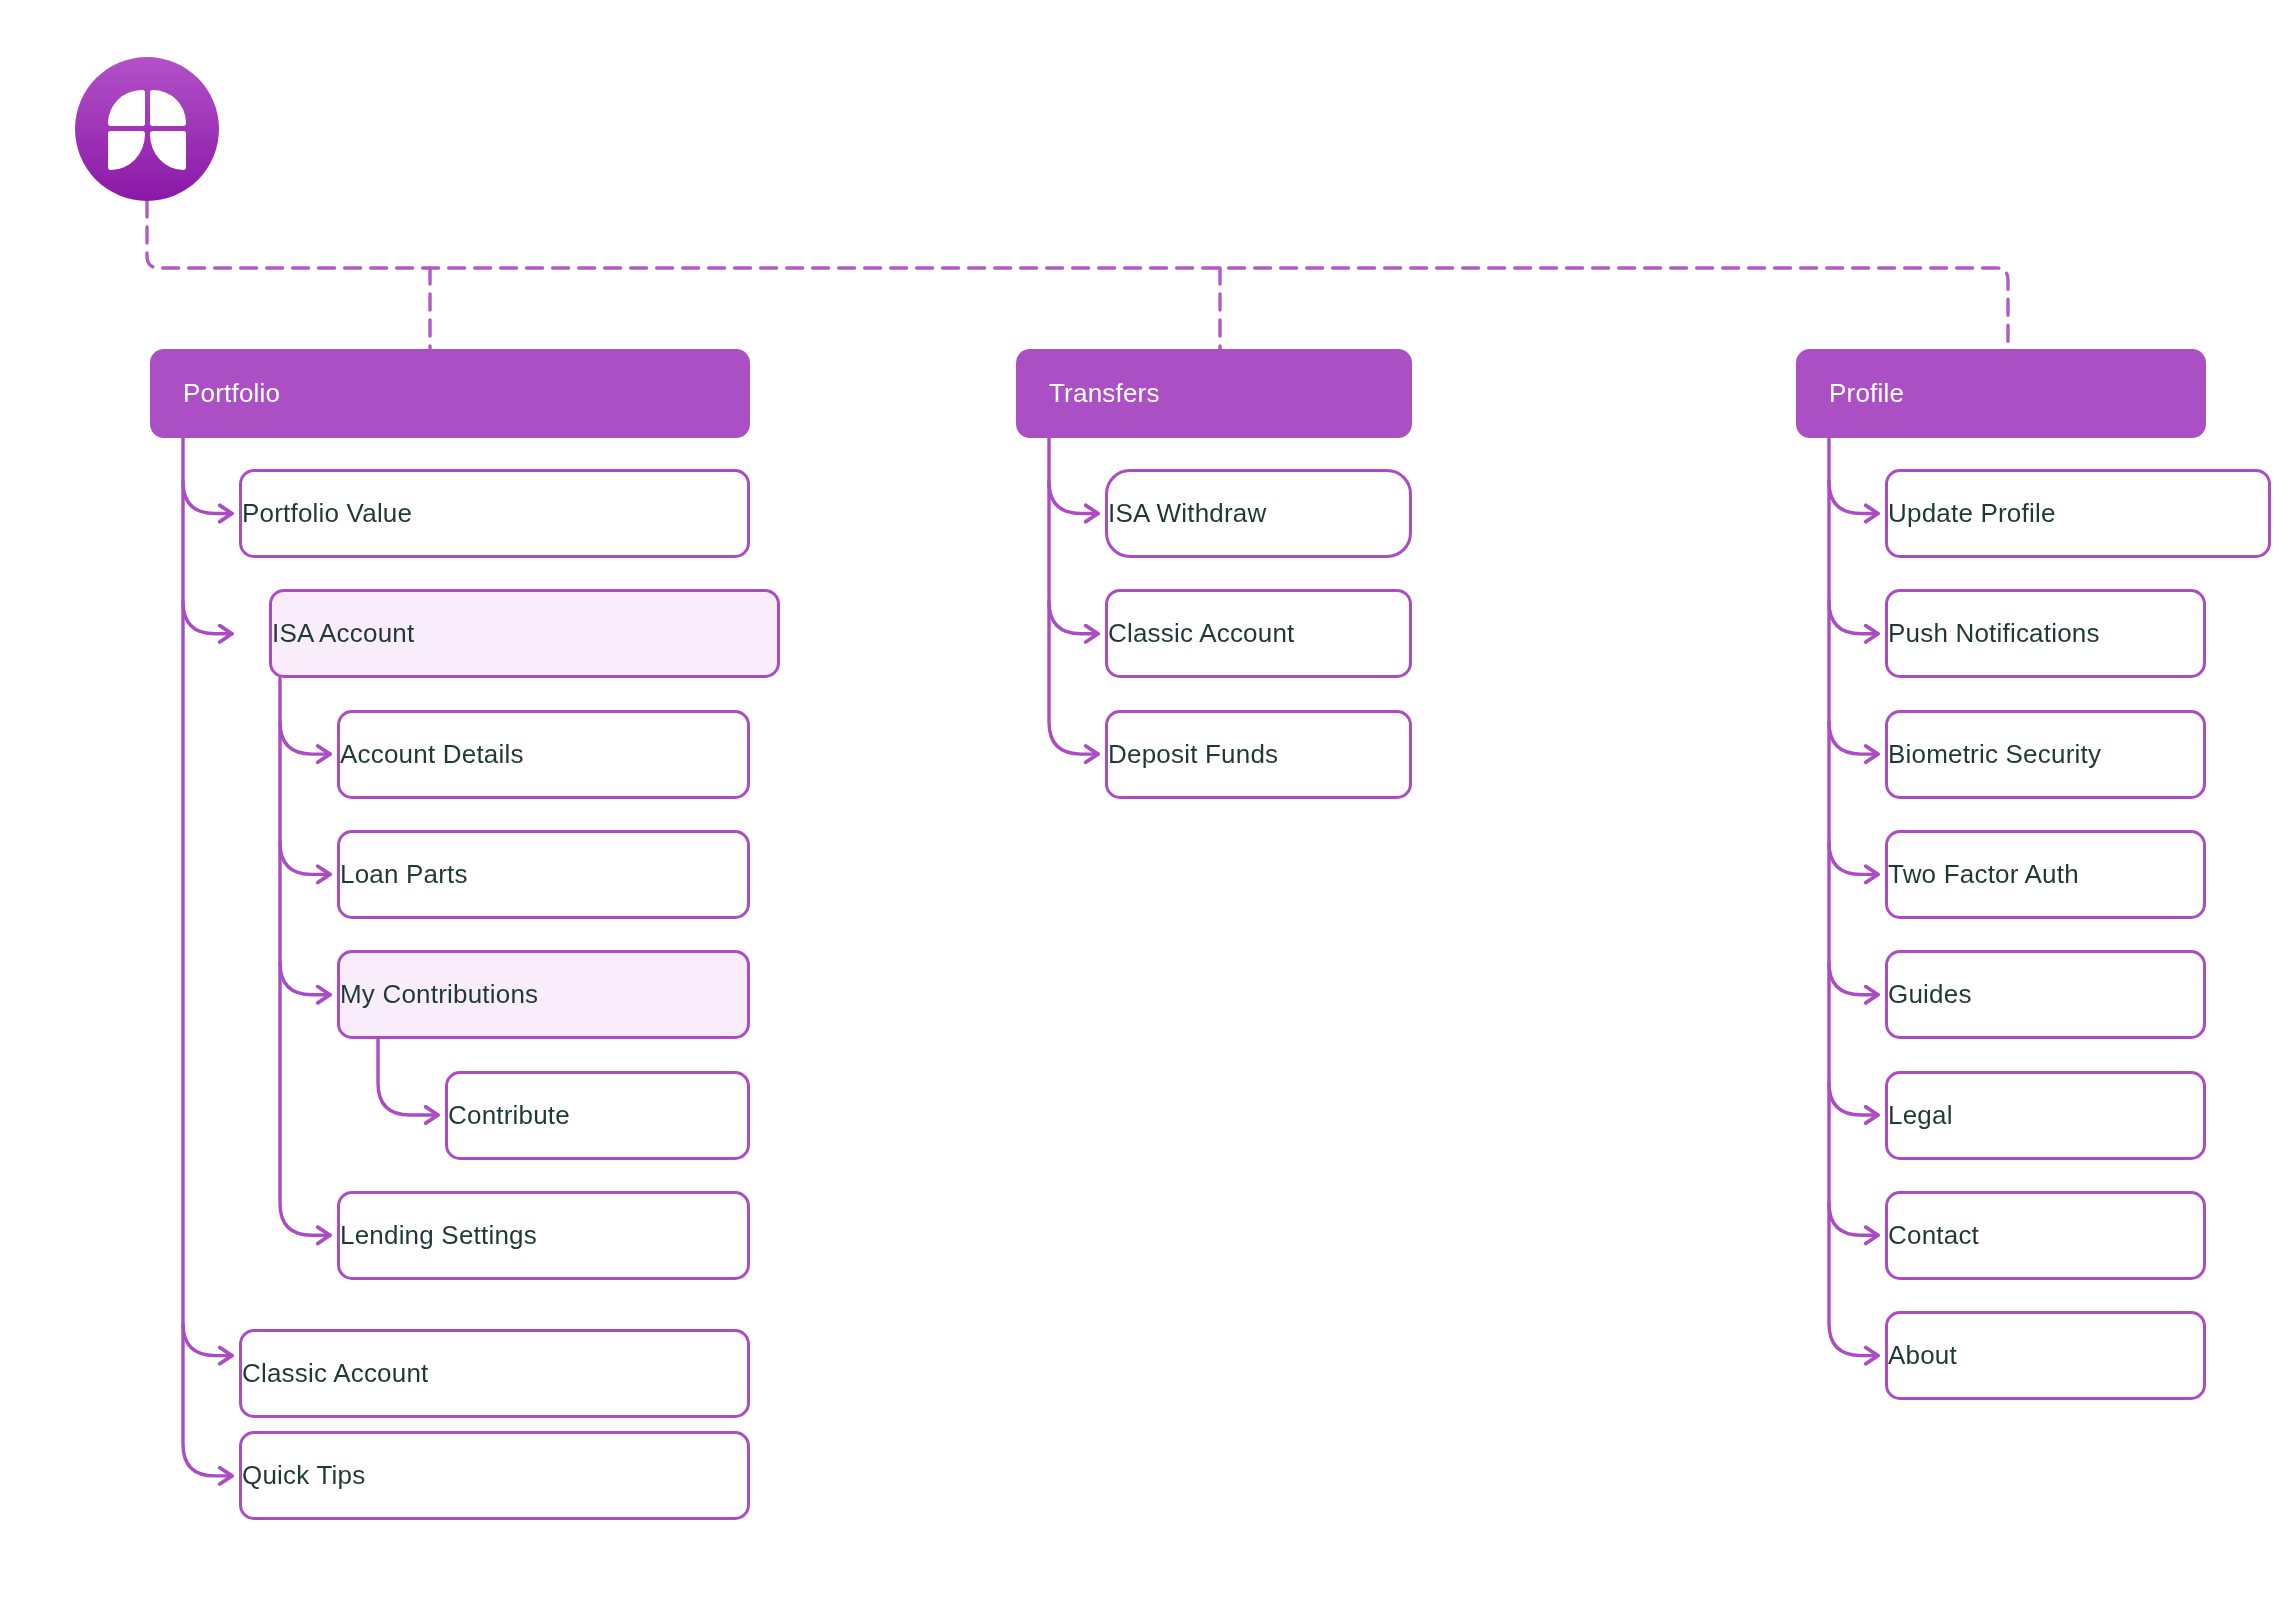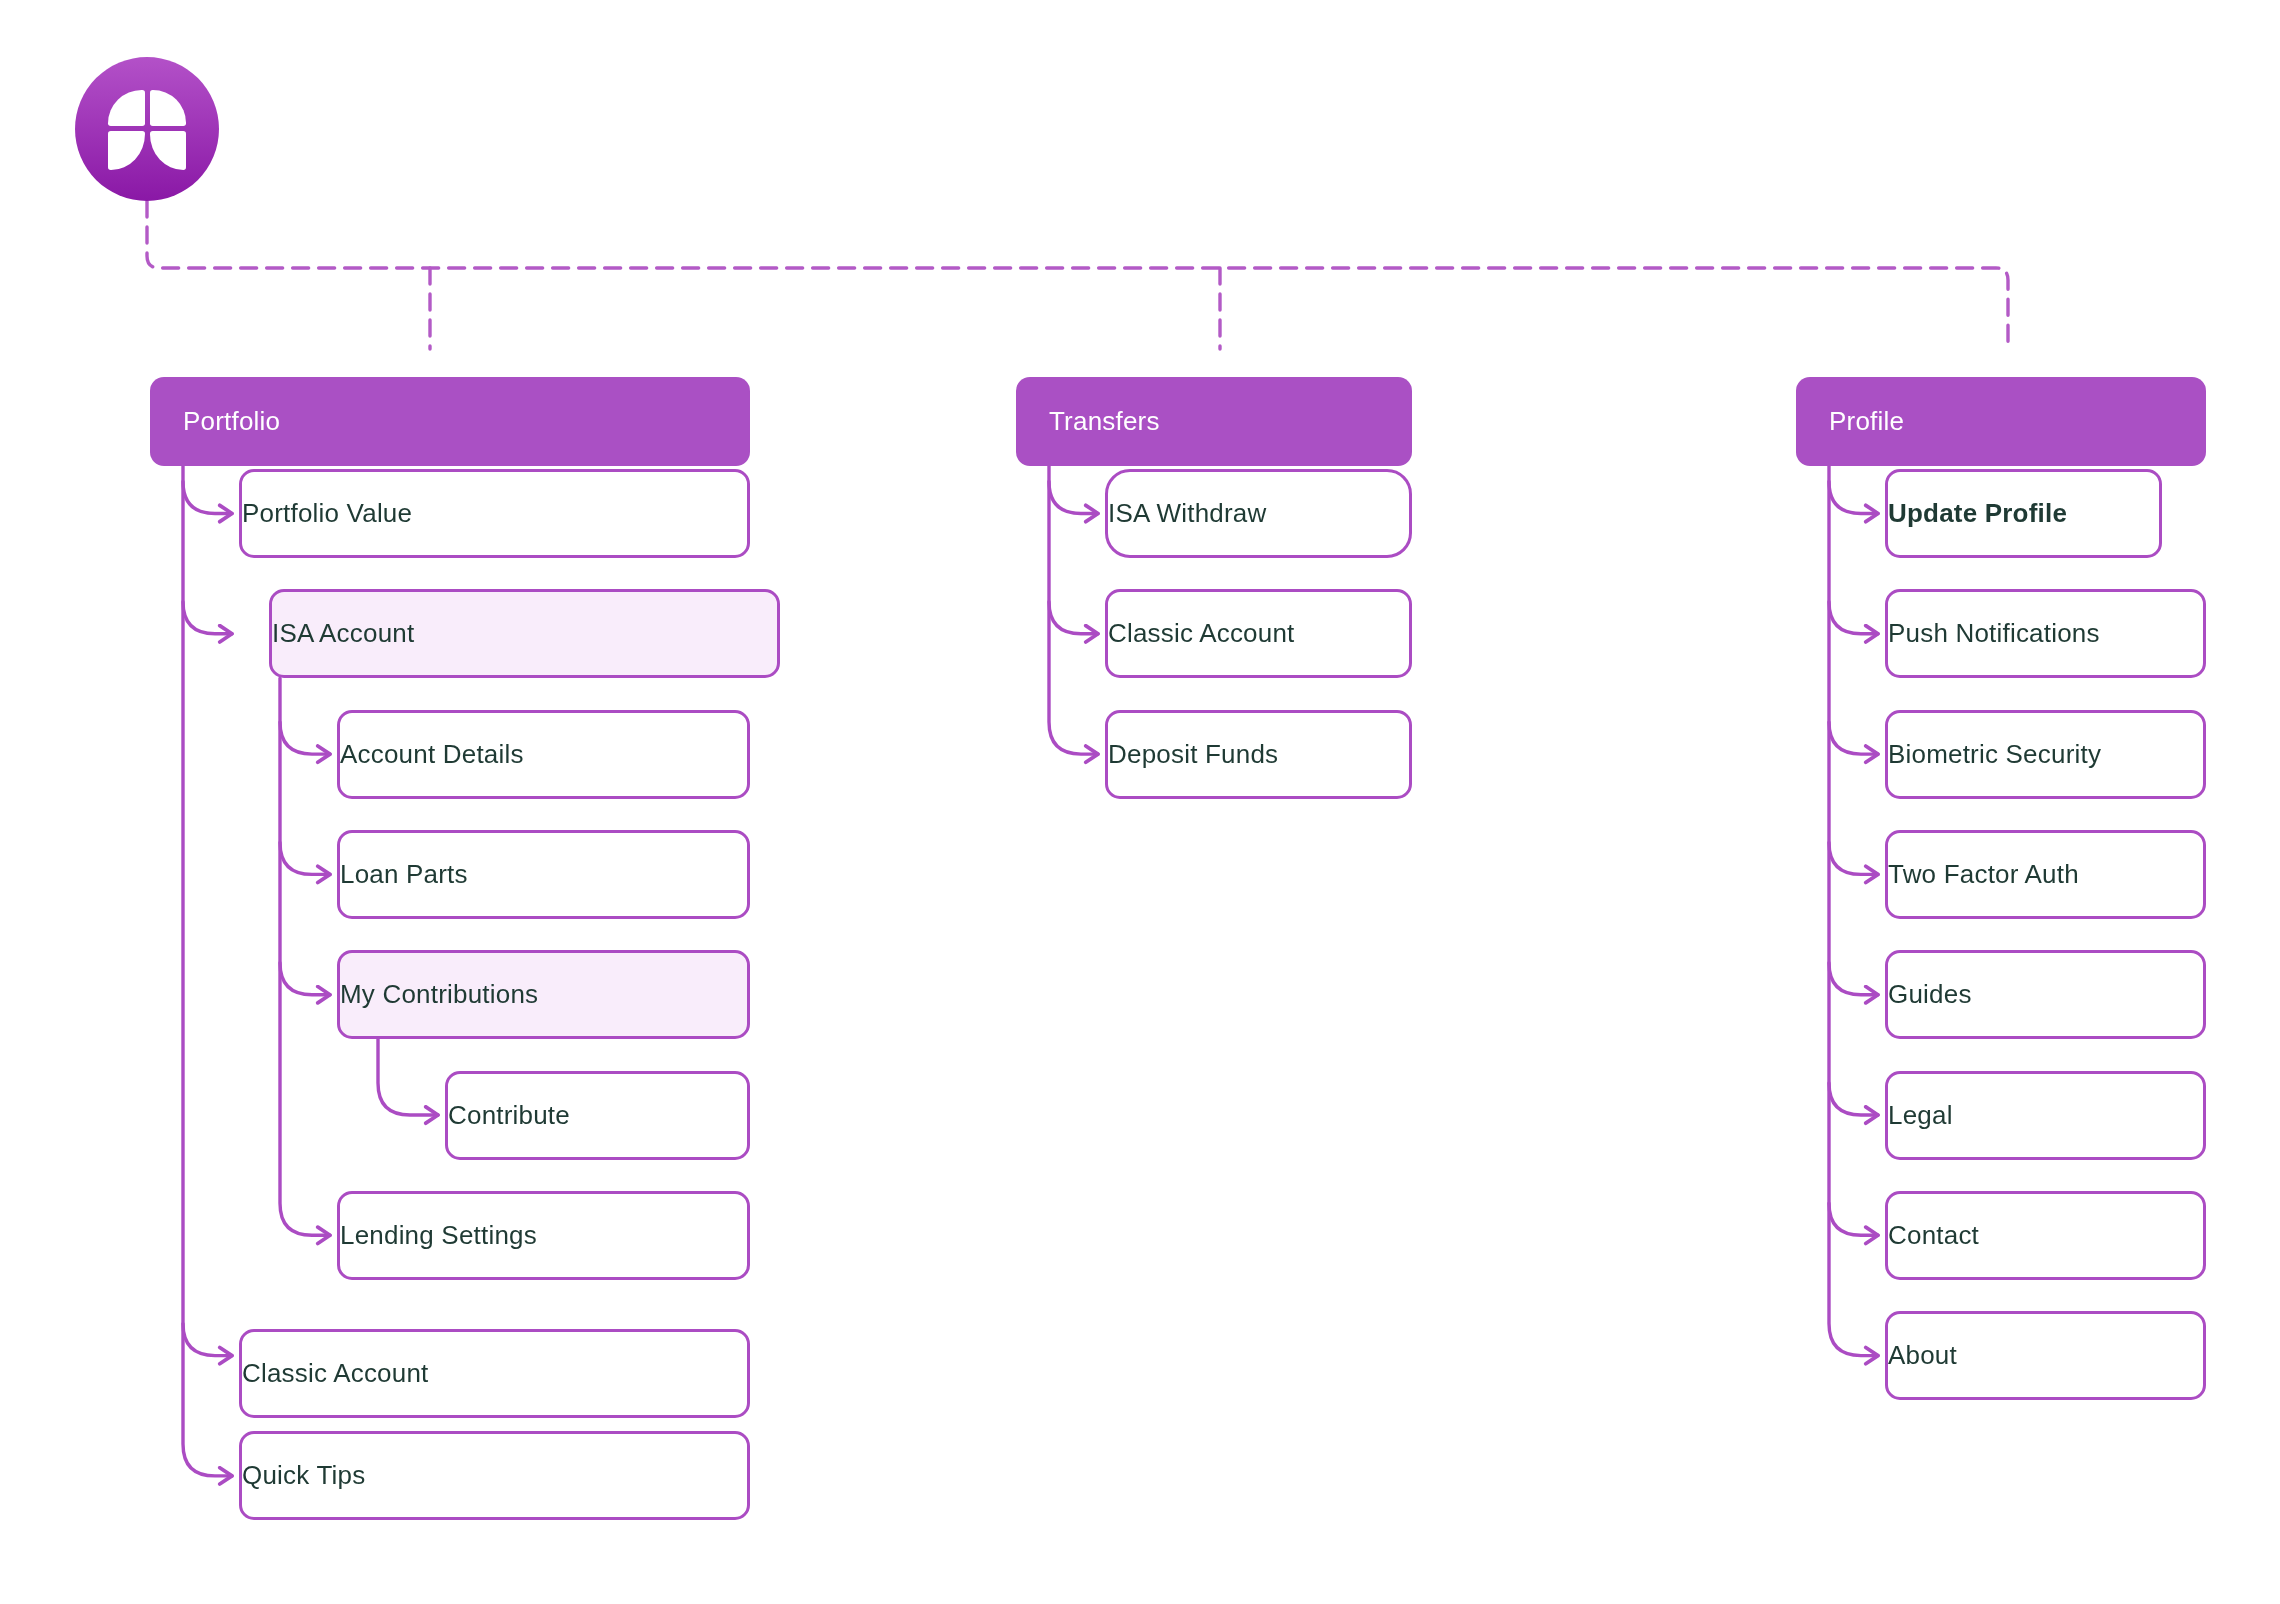--- a/index.html
+++ b/index.html
@@ -8,21 +8,21 @@
     width:2280px;height:1604px;
     background:var(--bg,#ffffff);
     font-family:"Liberation Sans", sans-serif;
     overflow:hidden;
   }
   #connectors{position:absolute;left:0;top:0;width:2280px;height:1604px;}
   .hdr{
     position:absolute;box-sizing:border-box;height:89px;
     background:var(--hdrFill);border-radius:14px;
     display:flex;align-items:center;color:var(--hdrText);
-    font-size:26px;letter-spacing:.2px;margin-top:28px;
+    font-size:26px;letter-spacing:.2px;
   }
   .hdr span{padding-left:33px;}
   .node{
     position:absolute;box-sizing:border-box;height:89px;
     background:var(--boxFill);border:3.4px solid var(--purple);
     border-radius:15px;display:flex;align-items:center;
     color:var(--textDark);font-size:26px;letter-spacing:.2px;
   }
   .node.hl{background:var(--hlFill);}
   .node span{}
@@ -122,21 +122,21 @@
     </div>
     <div class="node" style="left: 1105px; top: 589.3px; width: 307px;">
       <span>Classic Account</span>
     </div>
     <div class="node" style="left: 1105px; top: 709.6px; width: 307px;">
       <span>Deposit Funds</span>
     </div>
     <div class="hdr" style="left: 1796px; top: 349px; width: 410px;">
       <span>Profile</span>
     </div>
-    <div class="node" style="left: 1885px; top: 469px; width: 277px; font-weight: bold;">
+    <div class="node" style="left: 1885px; top: 469px; width: 386px;">
       <span>Update Profile</span>
     </div>
     <div class="node" style="left: 1885px; top: 589.3px; width: 321px;">
       <span>Push Notifications</span>
     </div>
     <div class="node" style="left: 1885px; top: 709.6px; width: 321px;">
       <span>Biometric Security</span>
     </div>
     <div class="node" style="left: 1885px; top: 829.9px; width: 321px;">
       <span>Two Factor Auth</span>

